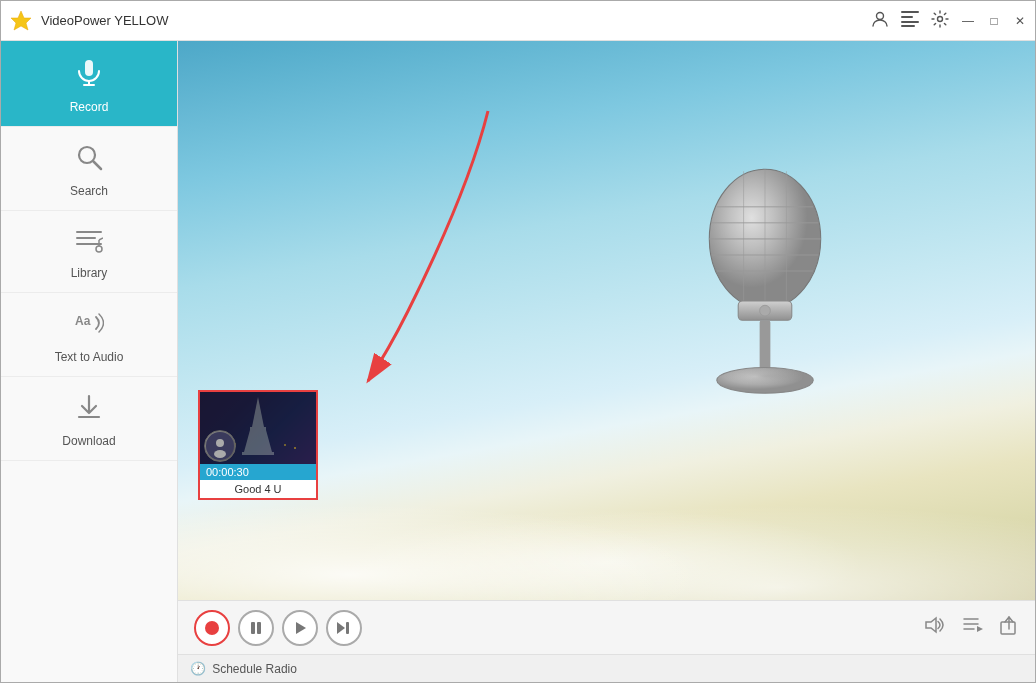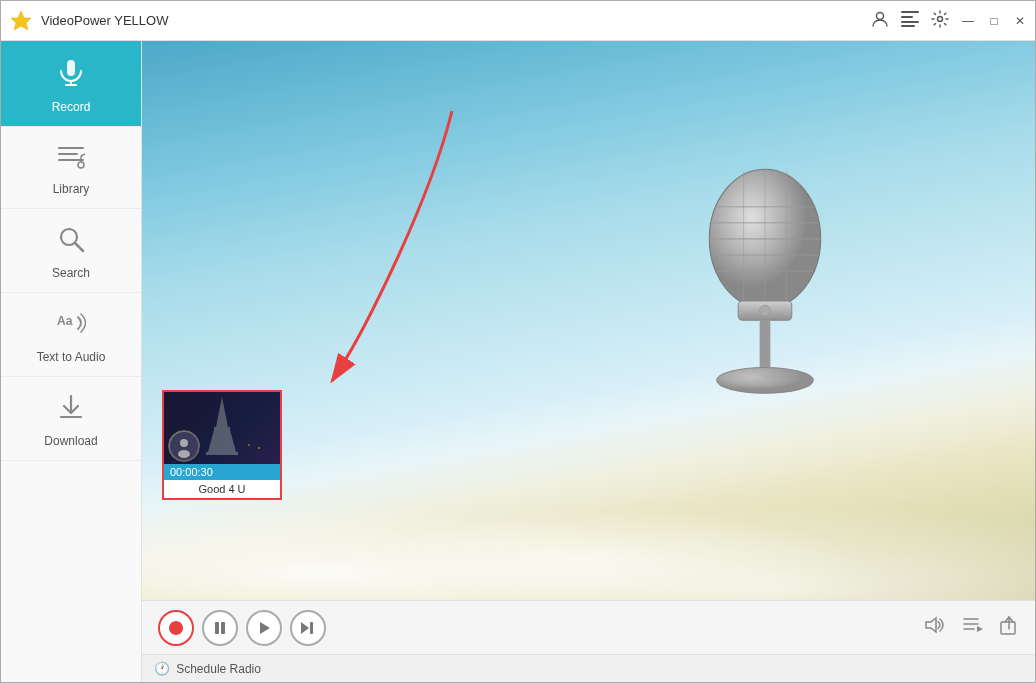--- a/index.html
+++ b/index.html
@@ -16,21 +16,21 @@
     .titlebar-title { font-size: 13px; color: #333; flex: 1; }
     .titlebar-controls { display: flex; align-items: center; gap: 12px; }
     .titlebar-icon { font-size: 16px; color: #555; cursor: pointer; }
     .window-btn { width: 14px; height: 14px; display: inline-flex; align-items: center; justify-content: center; font-size: 12px; color: #555; cursor: pointer; }
 
     
     .main-layout { display: flex; flex: 1; overflow: hidden; }
 
     
     .sidebar {
-      width: 141px; background: #f9f9f9; border-right: 1px solid #e0e0e0;
+      width: 177px; background: #f9f9f9; border-right: 1px solid #e0e0e0;
       display: flex; flex-direction: column; align-items: center; padding-top: 0; flex-shrink: 0;
     }
     .sidebar-item {
       width: 100%; display: flex; flex-direction: column; align-items: center;
       padding: 16px 8px 12px; cursor: pointer; border-bottom: 1px solid #ececec;
     }
     .sidebar-item.active { background: #29b6c8; }
     .sidebar-item.active .sidebar-label { color: #fff; }
     .sidebar-item.active .sidebar-icon { color: #fff; }
     .sidebar-icon { font-size: 28px; color: #888; margin-bottom: 6px; }
@@ -166,40 +166,40 @@
             <path d="M5 14c0 5.5 4.5 10 10 10s10-4.5 10-10" stroke="white" stroke-width="2" fill="none" stroke-linecap="round"></path>
             <line x1="15" y1="24" x2="15" y2="28" stroke="white" stroke-width="2"></line>
             <line x1="10" y1="28" x2="20" y2="28" stroke="white" stroke-width="2" stroke-linecap="round"></line>
           </svg>
         </span>
         <span class="sidebar-label">Record</span>
       </div>
 
       <div class="sidebar-item">
         <span class="sidebar-icon">
+          <svg width="28" height="28" viewBox="0 0 28 28">
+            <circle cx="12" cy="12" r="8" stroke="#888" stroke-width="2.2" fill="none"></circle>
+            <line x1="18.5" y1="18.5" x2="26" y2="26" stroke="#888" stroke-width="2.5" stroke-linecap="round"></line>
+          </svg>
+        </span>
+        <span class="sidebar-label">Search</span>
+      </div>
+
+      <div class="sidebar-item">
+        <span class="sidebar-icon">
           <svg width="28" height="26" viewBox="0 0 28 26">
             <line x1="2" y1="5" x2="26" y2="5" stroke="#888" stroke-width="2" stroke-linecap="round"></line>
             <line x1="2" y1="11" x2="20" y2="11" stroke="#888" stroke-width="2" stroke-linecap="round"></line>
             <line x1="2" y1="17" x2="26" y2="17" stroke="#888" stroke-width="2" stroke-linecap="round"></line>
             <circle cx="24" cy="22" r="3" stroke="#888" stroke-width="1.5" fill="none"></circle>
             <line x1="24" y1="19" x2="24" y2="13" stroke="#888" stroke-width="1.5"></line>
             <line x1="24" y1="13" x2="28" y2="11" stroke="#888" stroke-width="1.5"></line>
           </svg>
         </span>
         <span class="sidebar-label">Library</span>
-      </div>
-
-      <div class="sidebar-item">
-        <span class="sidebar-icon">
-          <svg width="28" height="28" viewBox="0 0 28 28">
-            <circle cx="12" cy="12" r="8" stroke="#888" stroke-width="2.2" fill="none"></circle>
-            <line x1="18.5" y1="18.5" x2="26" y2="26" stroke="#888" stroke-width="2.5" stroke-linecap="round"></line>
-          </svg>
-        </span>
-        <span class="sidebar-label">Search</span>
       </div>
 
       <div class="sidebar-item">
         <span class="sidebar-icon">
           <svg width="30" height="28" viewBox="0 0 30 28">
             <text x="1" y="16" font-family="Arial" font-size="12" font-weight="bold" fill="#888">Aa</text>
             <path d="M22 8 Q28 14 22 20" stroke="#888" stroke-width="1.8" fill="none" stroke-linecap="round"></path>
             <path d="M25 5 Q34 14 25 23" stroke="#888" stroke-width="1.5" fill="none" stroke-linecap="round"></path>
           </svg>
         </span>

